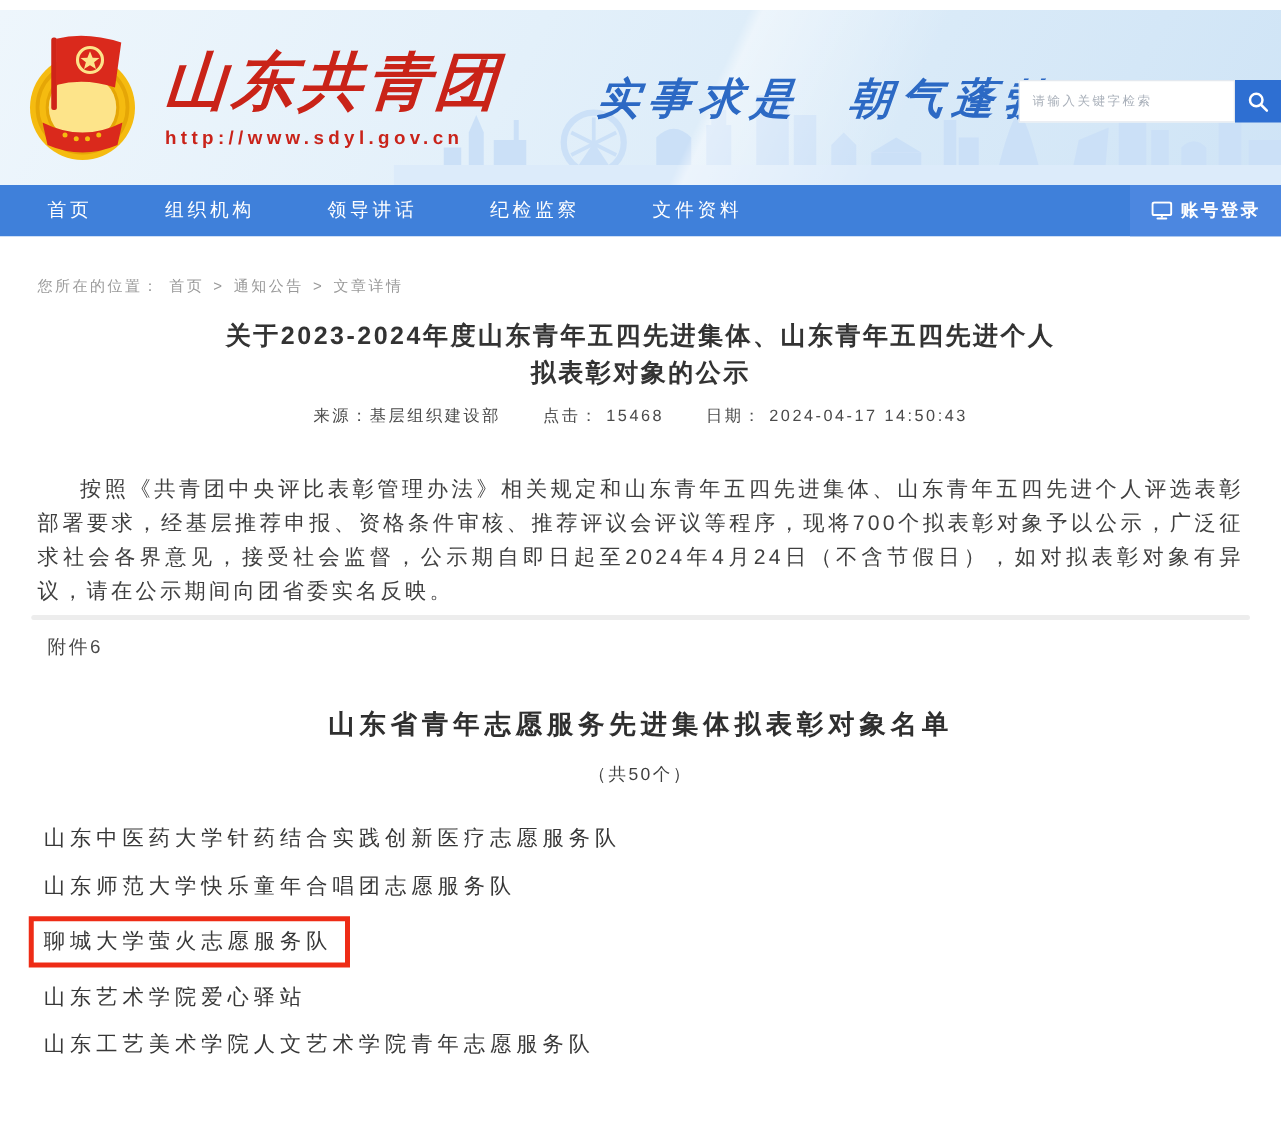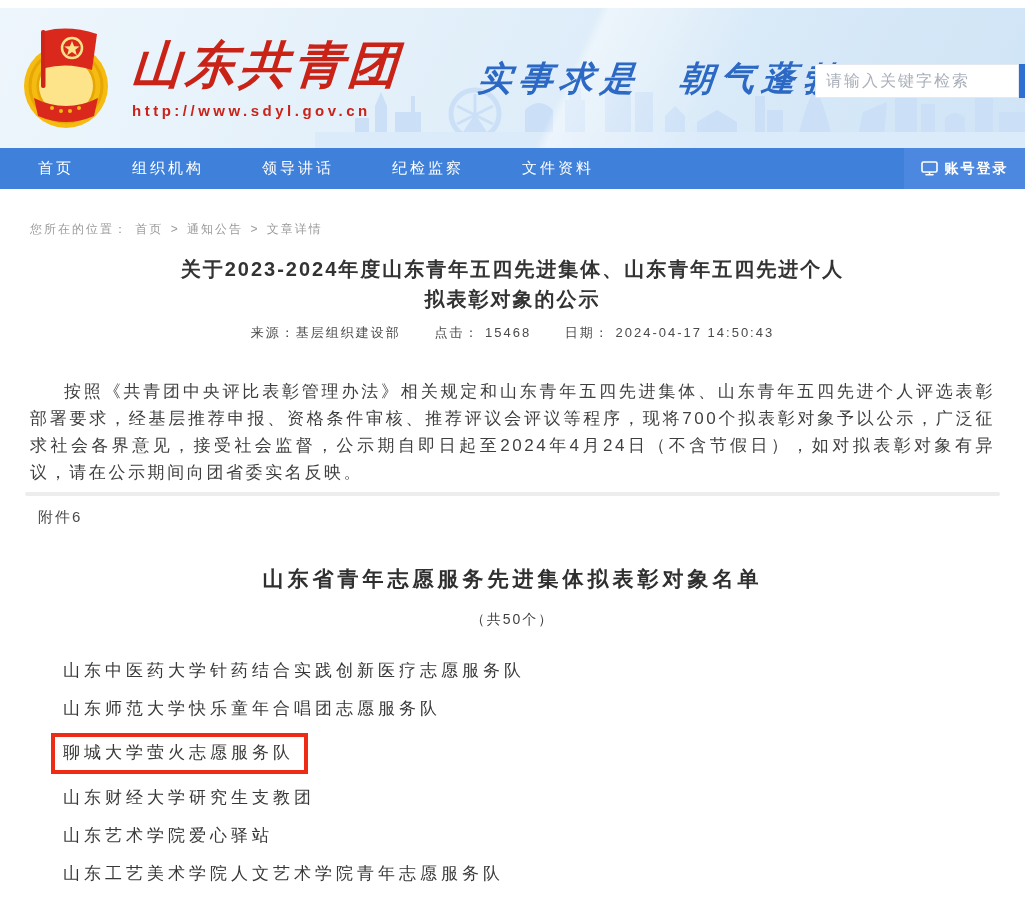--- a/index.html
+++ b/index.html
@@ -37,22 +37,22 @@
   }
   .slogan {
     position:absolute; left:478px; top:48px; z-index:2;
     font-family:"DejaVu Serif", serif;
     font-size:34px; font-weight:bold; font-style:italic;
     color:#2c69c4; letter-spacing:7px; white-space:pre;
     transform:skewX(-6deg);
   }
   .search-wrap { position:absolute; left:815px; top:56px; display:flex; z-index:3; }
   .search-input {
-    width:204px; height:34px; border:1px solid #e4e9ef; background:#ffffff;
-    padding:0 10px; font-size:16px; color:#3b82f6; letter-spacing:2px; outline:none;
+    width:173px; height:34px; border:1px solid #e4e9ef; background:#ffffff;
+    padding:0 10px; font-size:10px; color:#3b82f6; letter-spacing:2px; outline:none;
   }
   .search-input::placeholder { color:#a9b0ba; }
   .search-btn {
     width:37px; height:34px; border:none; background:#2e6fd2;
     display:flex; align-items:center; justify-content:center; cursor:pointer;
   }
   
   .navbar {
     position:relative; height:41px; background:#3f80da;
     display:flex; align-items:center; padding-left:38px;
@@ -92,21 +92,21 @@
   }
   .attachment-label { margin-top:12px; margin-left:8px; font-size:15px; color:#4a4a4a; letter-spacing:2px; }
   .section-title {
     margin-top:38px; text-align:center; font-size:21px; font-weight:bold;
     color:#2f2f2f; letter-spacing:4px;font-family:Liberation Mono, monospace;
   }
   .section-subtitle { margin-top:18px; text-align:center; font-size:14px; color:#3f3f3f; letter-spacing:2px; }
   .award-list { margin-top:30px; margin-left:5px; list-style:none; }
   .award-item {
     font-size:17px; color:#383838; letter-spacing:4px;
-    line-height:24px; margin-bottom:14px;margin-left:28px;
+    line-height:24px; margin-bottom:14px;
   }
   .award-item.boxed { margin-bottom:12px; margin-top:-2px; }
   .highlight-box {
     display:inline-block; border:4px solid #ee2c16;
     padding:4px 10px 5px 8px; margin-left:-12px;
   }
 </style>
 </head>
 <body>
 
@@ -236,19 +236,18 @@
     <div class="section-subtitle">（共50个）</div>
 
     <ul class="award-list">
       <li class="award-item">山东中医药大学针药结合实践创新医疗志愿服务队</li>
       <li class="award-item">山东师范大学快乐童年合唱团志愿服务队</li>
       <li class="award-item boxed">
         <span class="highlight-box">
           <span>聊城大学萤火志愿服务队</span>
         </span>
       </li>
-      <li class="award-item">山东财经大学研究生支教团</li>
       <li class="award-item">山东艺术学院爱心驿站</li>
       <li class="award-item">山东工艺美术学院人文艺术学院青年志愿服务队</li>
     </ul>
 
   </div>
 </div>
 
 </body></html>

